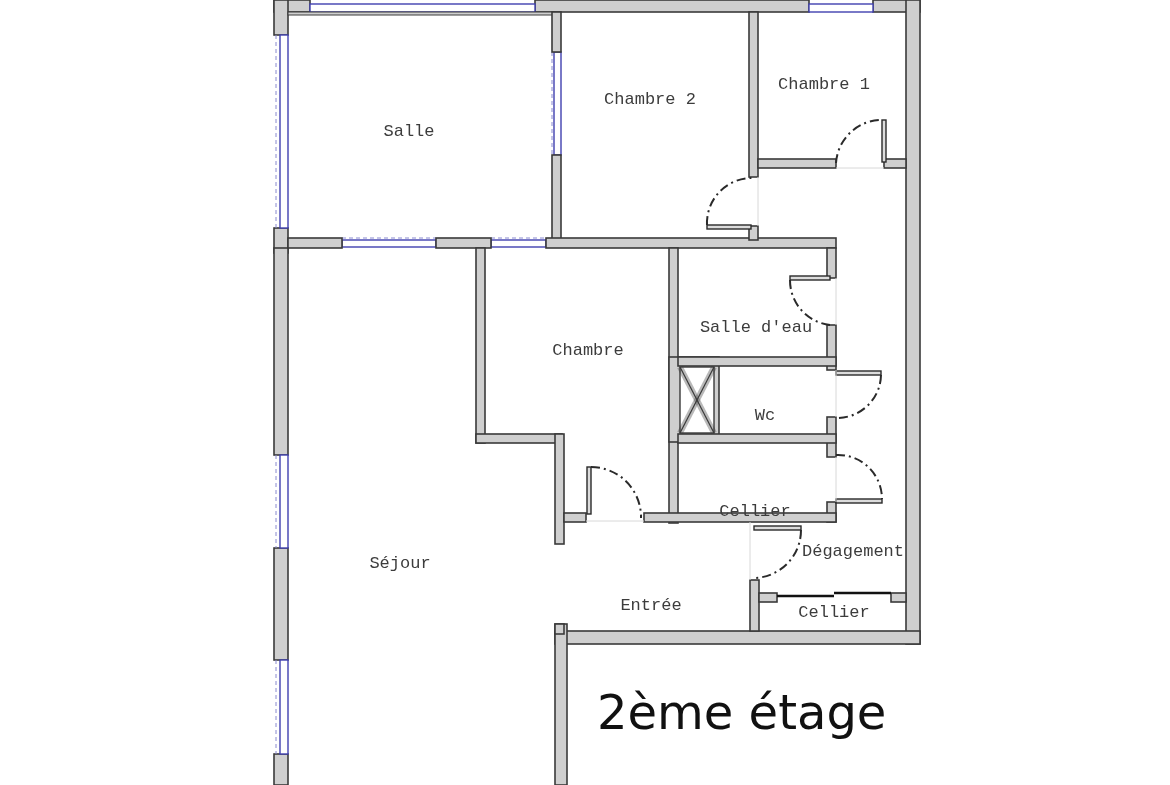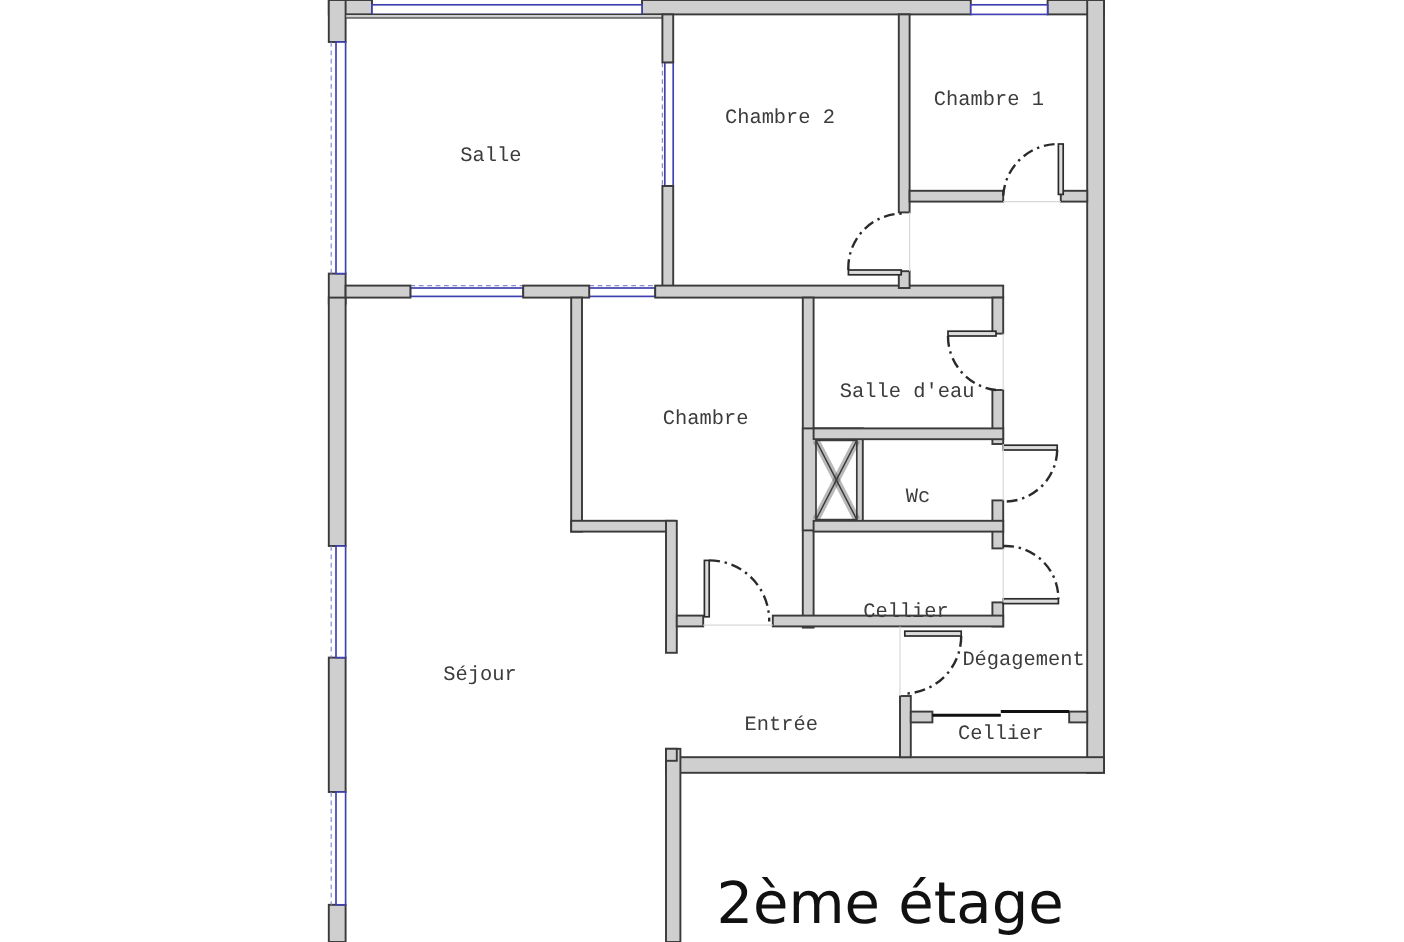--- a/index.html
+++ b/index.html
@@ -5,21 +5,21 @@
   html, body { margin: 0; padding: 0; background: #ffffff; }
   body { width: 1170px; height: 785px; overflow: hidden; position: relative; font-family: "DejaVu Sans", sans-serif; }
   #plan { position: absolute; left: 0; top: 0; width: 1170px; height: 785px; }
   .wall { fill: #cfcfcf; stroke: #3a3a3a; stroke-width: 1.6; }
   .win-glass { fill: #ffffff; stroke: #4040b0; stroke-width: 1.4; }
   .win-dash { fill: none; stroke: #8a8ad0; stroke-width: 1; stroke-dasharray: 4 3; }
   .door-leaf { fill: #dcdcdc; stroke: #2a2a2a; stroke-width: 1.4; }
   .door-arc { fill: none; stroke: #2a2a2a; stroke-width: 2; stroke-dasharray: 9 4 2 4; }
   .thin { fill: none; stroke: #d8d8d8; stroke-width: 1; }
   .room-label { position: absolute; font-family: Liberation Mono, monospace; font-size: 17px; color: #3c3c3c; white-space: nowrap; transform: translate(-50%, -50%); }
-  .floor-label { position: absolute; font-family: "DejaVu Sans", sans-serif; font-size: 48px; color: #111111; white-space: nowrap; left: 597px; top: 684px; letter-spacing: 0px; margin-top: 41px; }
+  .floor-label { position: absolute; font-family: "DejaVu Sans", sans-serif; font-size: 48px; color: #111111; white-space: nowrap; left: 597px; top: 684px; letter-spacing: 0px; }
 </style>
 </head>
 <body>
 
 <svg id="plan" viewBox="0 0 1170 785" xmlns="http://www.w3.org/2000/svg">
 
   <g>
 
     <rect class="wall" x="274" y="0" width="36" height="12"></rect>
 

